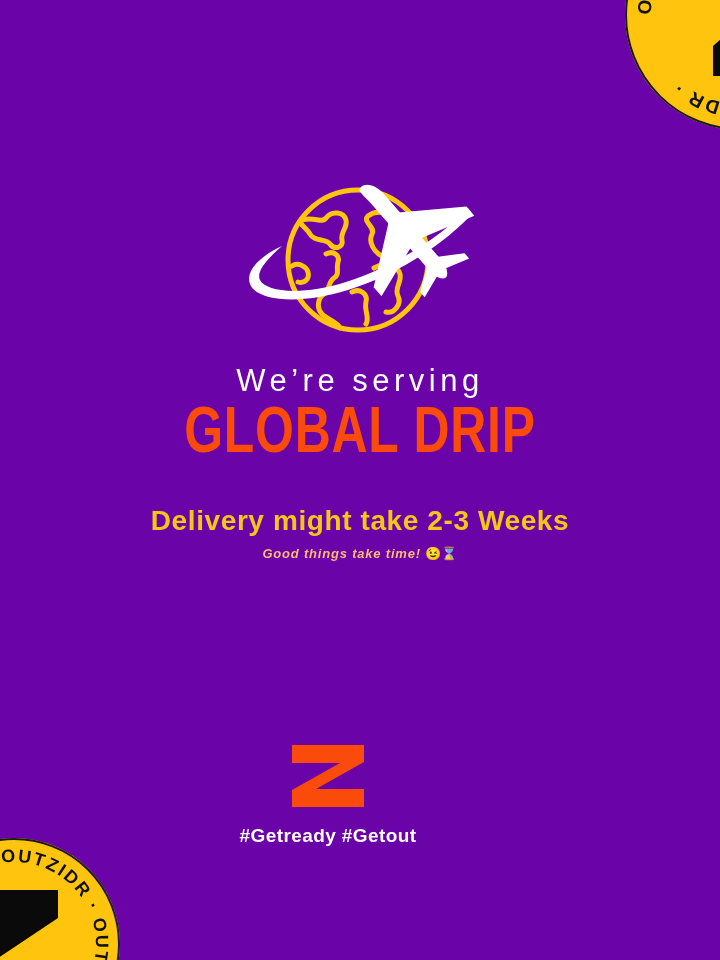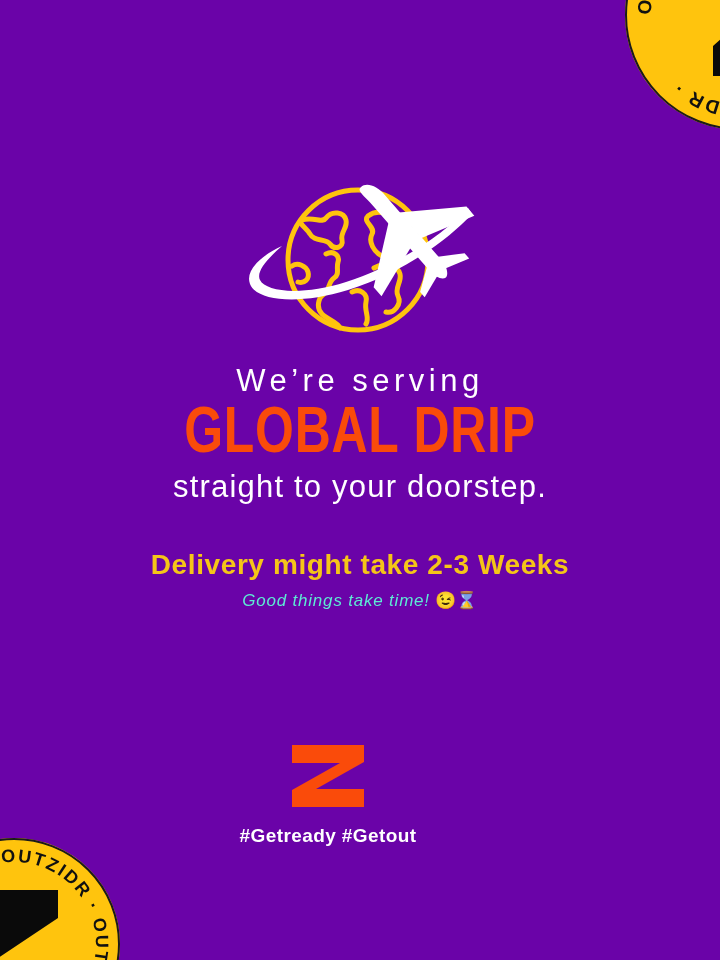--- a/index.html
+++ b/index.html
@@ -85,25 +85,25 @@
   .line-delivery {
     margin-top: 44px;
     font-size: 28px;
     font-weight: 700;
     letter-spacing: 0.6px;
     color: #F5C518;
     white-space: nowrap;
   }
   .line-note {
     margin-top: 9px;
-    font-size: 17px;
-    font-weight: 400;
+    font-size: 13px;
+    font-weight: 700;
     font-style: italic;
     letter-spacing: 0.8px;
-    color: #5eead4;
+    color: #fdba74;
     white-space: nowrap;
   }
   .emoji { font-style: normal; letter-spacing: 0; }
 
   
   .footer {
     position: absolute;
     left: 0;
     top: 745px;
     width: 656px;
@@ -212,21 +212,20 @@
           <rect x="-40" y="10" width="12" height="6" rx="3"></rect>
           <rect x="28" y="10" width="12" height="6" rx="3"></rect>
         </g>
       </g>
     </svg>
   </div>
 
   <div class="copy">
     <div class="line-kicker">We’re serving</div>
     <div class="line-hero">GLOBAL DRIP</div>
-    <div class="line-sub">straight to your doorstep.</div>
     <div class="line-delivery">Delivery might take 2-3 Weeks</div>
     <div class="line-note">
       <span>Good things take time!</span>
       <span class="emoji">😉⌛</span>
     </div>
   </div>
 
   <div class="footer">
     <svg class="zmark" viewBox="0 0 80 62" aria-hidden="true">
       <polygon points="4,0 76,0 76,17 28,44 76,44 76,62 4,62 4,45 52,18 4,18" fill="#FA4B0A"></polygon>

